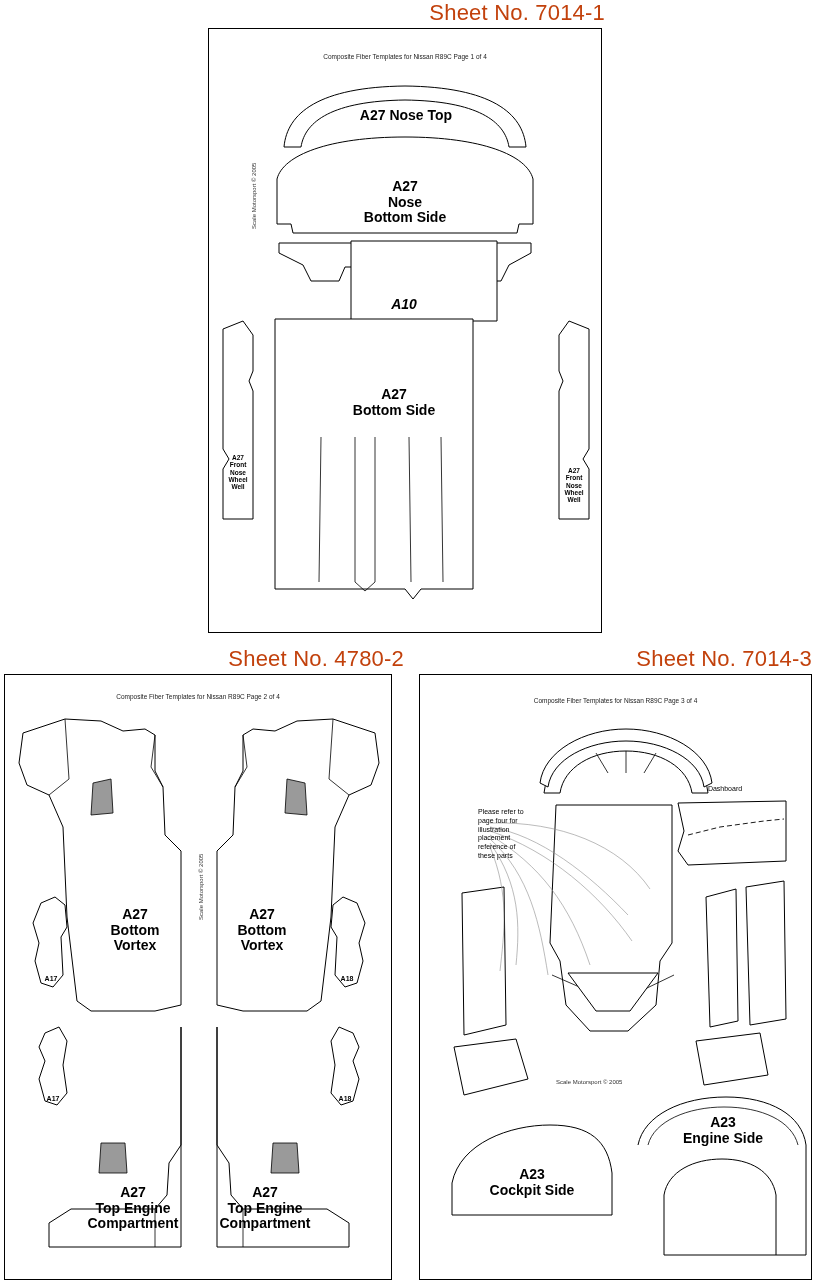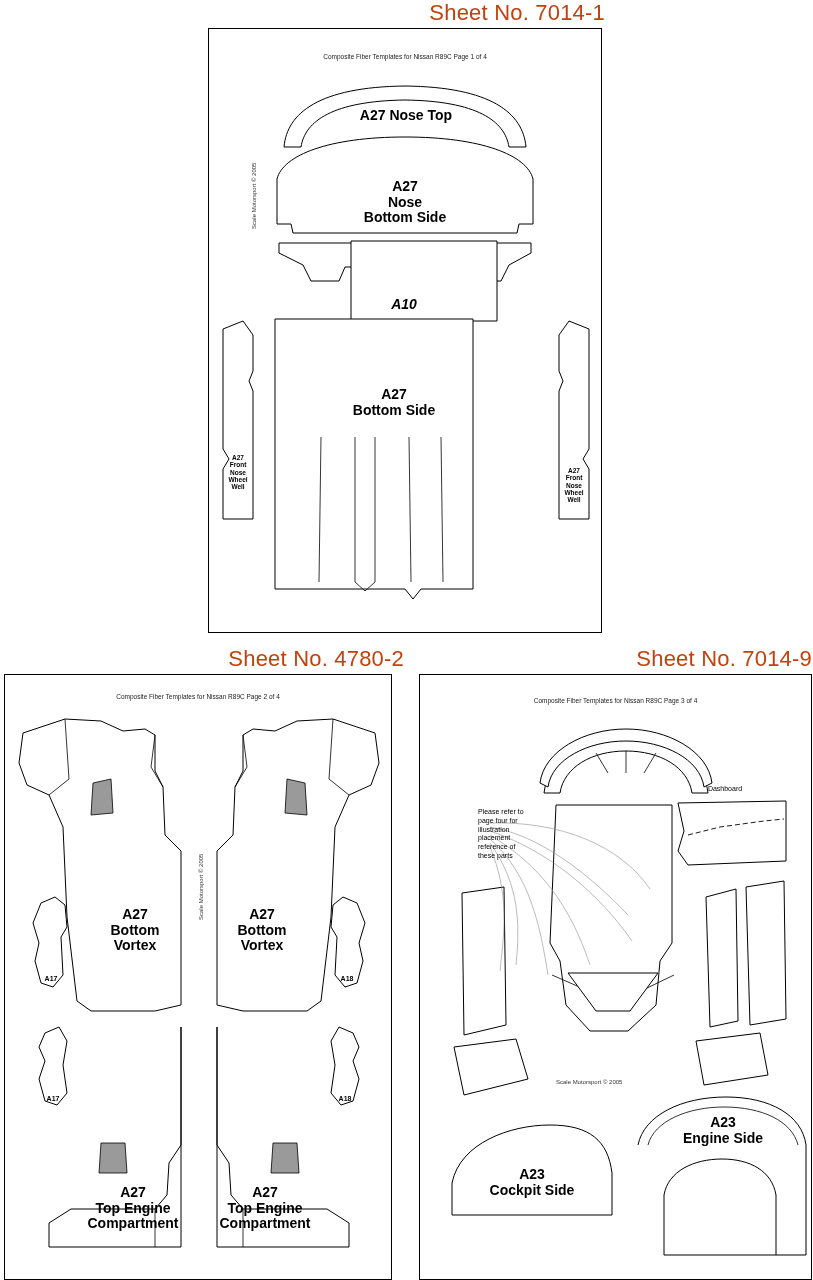--- a/index.html
+++ b/index.html
@@ -223,21 +223,21 @@
   <div class="part-label small" style="left:324px; top:300px; width:36px;">A18</div>
   <div class="part-label small" style="left:322px; top:420px; width:36px;">A18</div>
   <div class="part-label" style="left:78px; top:510px; width:100px;">A27
 Top Engine
 Compartment</div>
   <div class="part-label" style="left:210px; top:510px; width:100px;">A27
 Top Engine
 Compartment</div>
 </div>
 
-<div class="sheet-title" style="left:412px; top:646px; width:400px; height:26px; line-height:26px;">Sheet No. 7014-9</div>
+<div class="sheet-title" style="left:412px; top:646px; width:400px; height:26px; line-height:26px;">Sheet No. 7014-3</div>
 
 <div class="sheet-box" style="left:419px; top:674px; width:393px; height:606px;">
 
   <div class="sheet-header" style="top:22px;">Composite Fiber Templates for Nissan R89C Page 3 of 4</div>
 
   <div class="copyright" style="left:136px; top:404px;">Scale Motorsport © 2005</div>
 
   <svg width="393" height="606" viewBox="0 0 393 606" style="position:absolute; left:0; top:0;">
 
     <g>

